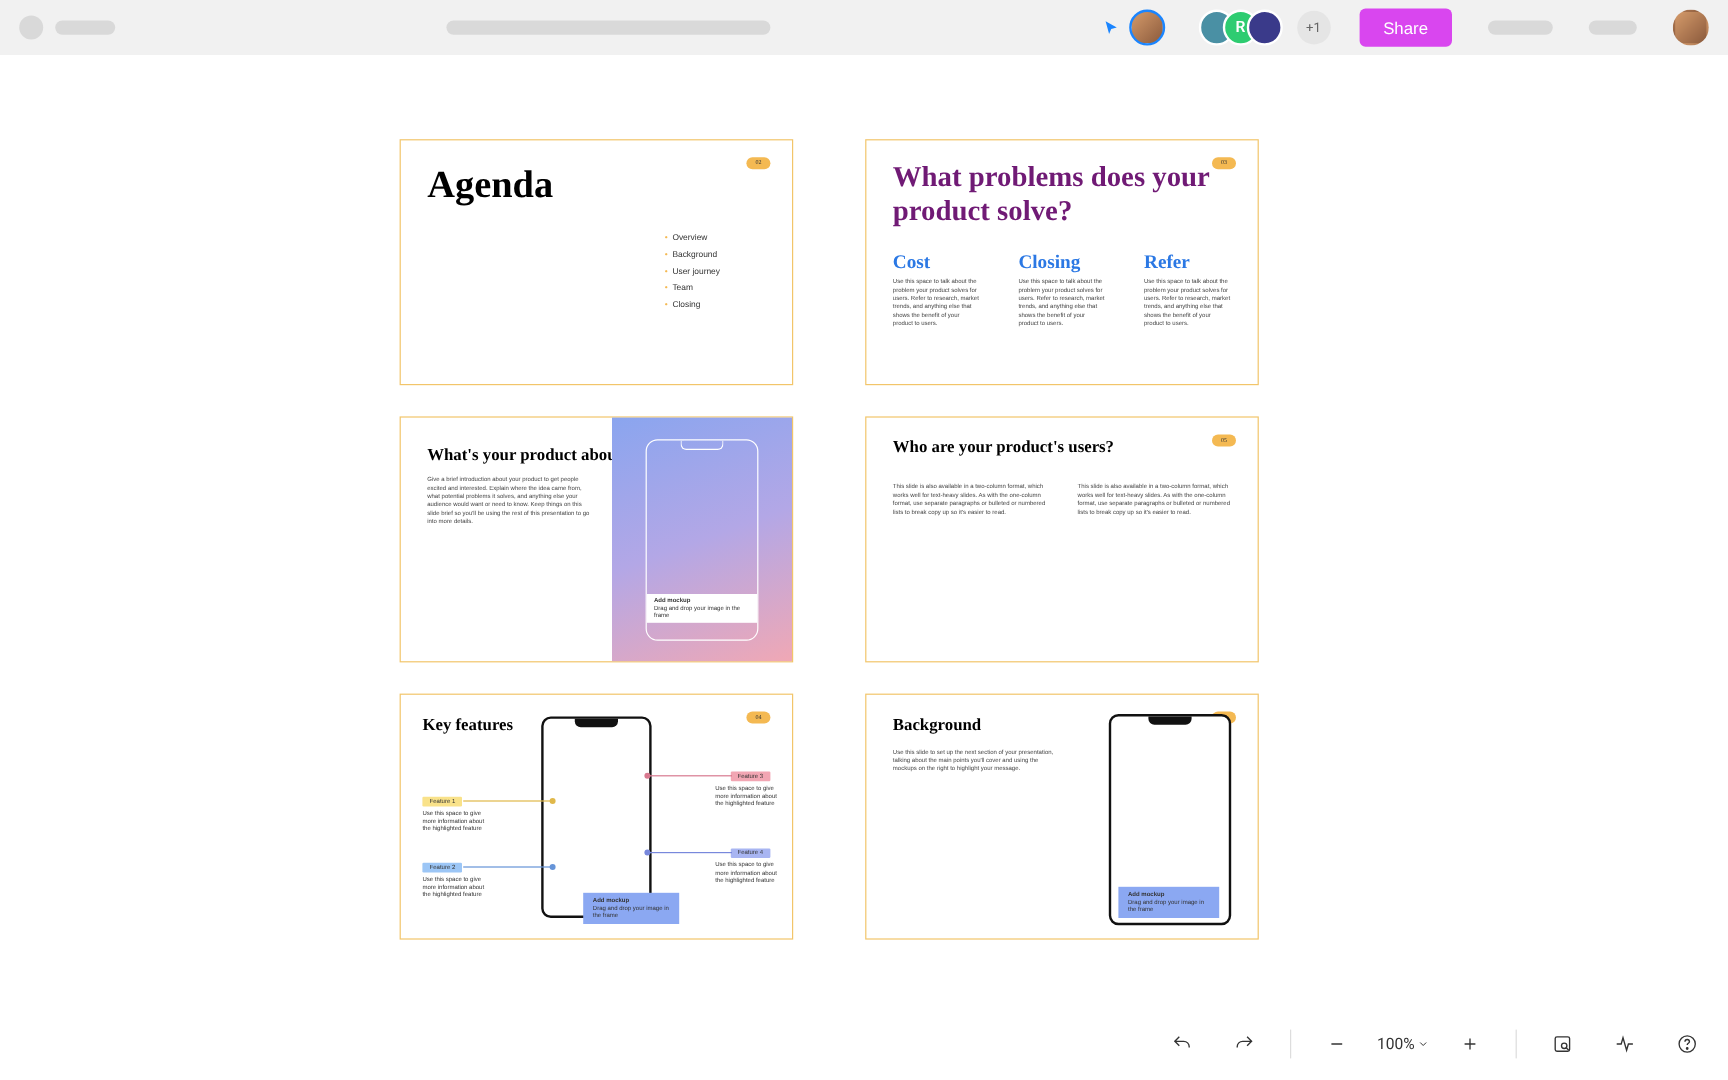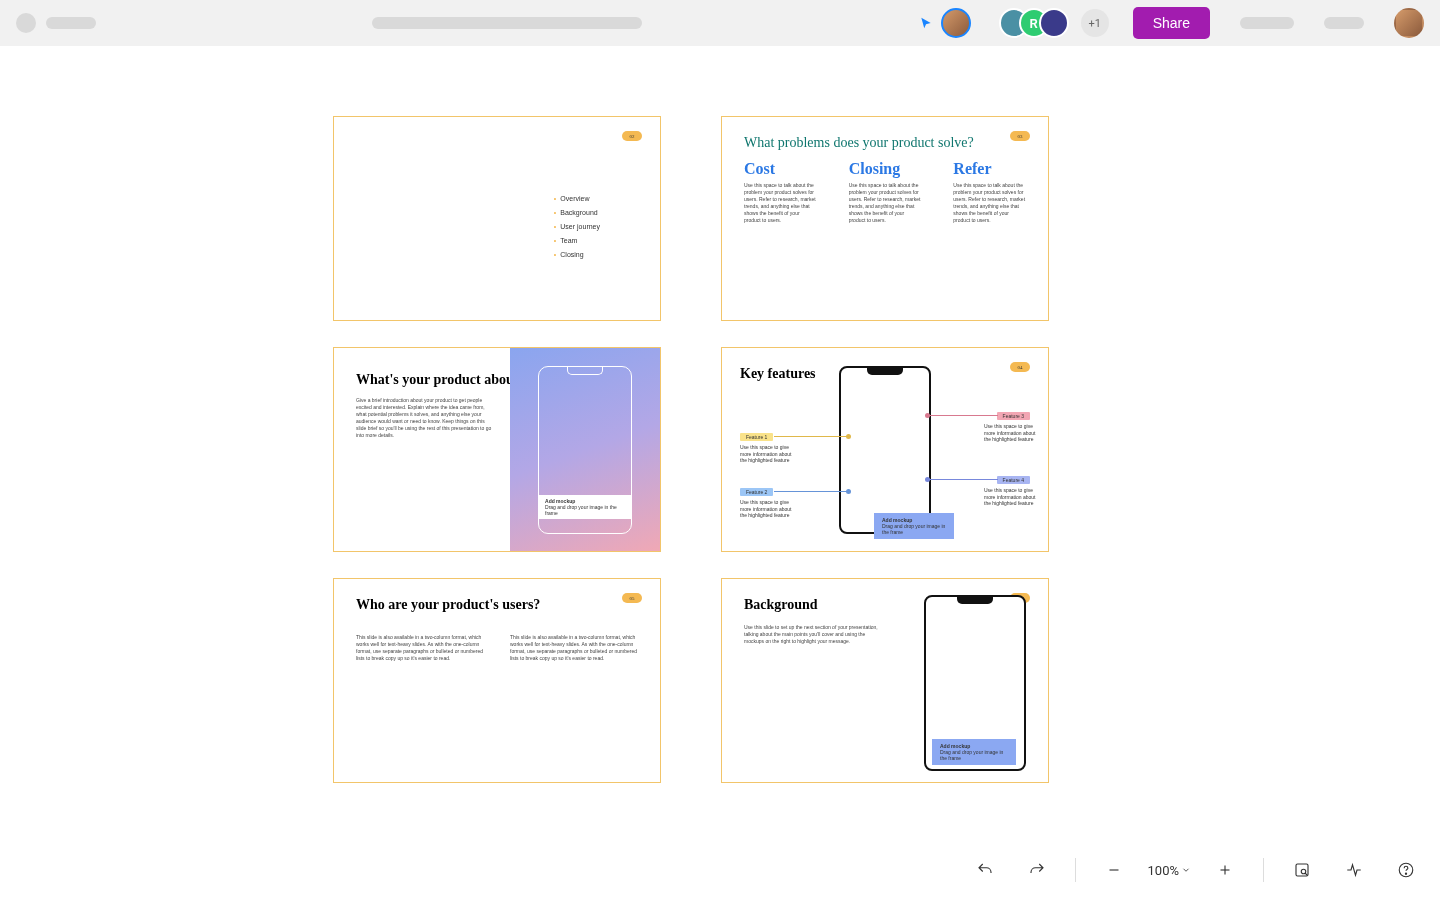--- a/index.html
+++ b/index.html
@@ -11,21 +11,21 @@
 .skel { background: #d9d9d9; border-radius: 6px; }
 .skel-circle { border-radius: 50%; }
 .header-center { flex: 1; display: flex; justify-content: center; }
 .header-right { display: flex; align-items: center; gap: 8px; }
 .cursor-blue { width: 14px; height: 14px; }
 .avatar { width: 30px; height: 30px; border-radius: 50%; border: 2px solid transparent; display: flex; align-items: center; justify-content: center; font-size: 13px; font-weight: 600; color: #fff; }
 .avatar-stack { display: flex; align-items: center; }
 .avatar-stack .avatar { margin-left: -10px; }
 .avatar-stack .avatar:first-child { margin-left: 0; }
 .avatar-plus { width: 28px; height: 28px; border-radius: 50%; background: #e5e5e5; color: #666; font-size: 11px; display: flex; align-items: center; justify-content: center; margin-left: 4px; }
-.btn-share { background: #a21caf; color: #fff; border: none; padding: 8px 20px; border-radius: 5px; font-size: 14px; font-weight: 500; cursor: pointer; }
+.btn-share { background: #d946ef; color: #fff; border: none; padding: 8px 20px; border-radius: 5px; font-size: 14px; font-weight: 500; cursor: pointer; }
 
 
 .top-toolbar { position: absolute; top: 62px; right: 18px; display: flex; gap: 8px; }
 .tool-btn { width: 36px; height: 36px; border-radius: 5px; display: flex; flex-direction: column; align-items: center; justify-content: center; cursor: pointer; background: transparent; position: relative; }
 .tool-btn.active { background: #eaeaea; }
 .tool-btn svg { width: 20px; height: 20px; }
 .beta-label { font-size: 6px; color: #666; position: absolute; bottom: 1px; }
 .red-dot { width: 6px; height: 6px; background: #ff3b30; border-radius: 50%; position: absolute; top: 4px; right: 5px; }
 
 
@@ -33,26 +33,26 @@
 .left-tool { width: 32px; height: 32px; display: flex; align-items: center; justify-content: center; cursor: pointer; border-radius: 4px; }
 .left-tool svg { width: 18px; height: 18px; stroke: #333; fill: none; stroke-width: 1.5; }
 .left-tool.selected svg { stroke: #1a85ff; fill: none; }
 
 
 .canvas { position: absolute; left: 0; right: 0; top: 46px; bottom: 0; background: #fff; }
 .slide-grid { position: absolute; left: 333px; top: 70px; display: grid; grid-template-columns: 328px 328px; gap: 26px 60px; }
 .slide { width: 328px; height: 205px; border: 1px solid #f2c56a; background: #fff; padding: 18px 22px; position: relative; font-family: Georgia, serif; }
 .slide-badge { position: absolute; top: 14px; right: 18px; width: 20px; height: 10px; border-radius: 5px; background: #f4b952; font-size: 5px; display: flex; align-items: center; justify-content: center; color: #333; }
 .slide h1 { font-size: 32px; font-weight: 600; color: #000; }
-.slide h2 { font-size: 14px; font-weight: 400; color: #0f766e; line-height: 1.15; }
+.slide h2 { font-size: 24px; font-weight: 700; color: #701a75; line-height: 1.15; }
 .slide h3 { font-size: 14px; font-weight: 600; color: #000; line-height: 1.2; }
 .agenda-list { position: absolute; right: 60px; top: 78px; font-size: 7px; list-style: none; }
 .agenda-list li { margin-bottom: 7px; color: #333; font-family: -apple-system, sans-serif; }
 .agenda-list li::before { content: "•"; color: #f4b952; margin-right: 4px; }
-.problems-cols { display: flex; gap: 32px; margin-top: 9px; }
+.problems-cols { display: flex; gap: 32px; margin-top: 20px; }
 .problems-cols > div { flex: 1; }
 .prob-head { font-family: Georgia, serif; font-size: 16px; font-weight: 600; color: #2b78e4; margin-bottom: 4px; }
 .prob-text { font-size: 5px; color: #444; line-height: 1.4; font-family: -apple-system, sans-serif; }
 .half-right-gradient { position: absolute; right: 0; top: 0; bottom: 0; width: 46%; background: linear-gradient(160deg, #8aa5ef 0%, #b3a7e6 50%, #f0a8b5 100%); display: flex; align-items: center; justify-content: center; }
 .phone-outline { width: 94px; height: 168px; border: 1.5px solid #fff; border-radius: 10px; position: relative; display: flex; align-items: flex-end; justify-content: center; }
 .phone-outline::before { content: ""; position: absolute; top: 0; left: 50%; transform: translateX(-50%); width: 34px; height: 7px; background: transparent; border-bottom: 1.5px solid #fff; border-left: 1.5px solid #fff; border-right: 1.5px solid #fff; border-radius: 0 0 5px 5px; }
 .mockup-label { background: #fff; font-size: 5px; padding: 3px 6px; color: #333; position: relative; bottom: 14px; font-family: -apple-system, sans-serif; }
 .mockup-label b { display: block; font-weight: 700; }
 .about-text { font-size: 5px; color: #444; line-height: 1.4; margin-top: 8px; width: 48%; font-family: -apple-system, sans-serif; }
 .phone-dark { width: 92px; height: 168px; border: 2px solid #111; border-radius: 8px; position: absolute; left: 50%; top: 18px; transform: translateX(-50%); background: #fff; }
@@ -241,20 +241,21 @@
         <circle cx="18" cy="12" r="1.5" fill="#333"></circle>
       </svg>
     </div>
 </div>
 
 <div class="canvas">
   <div class="slide-grid">
 
     <div class="slide">
       <div class="slide-badge">02</div>
+      <h1>Agenda</h1>
       <ul class="agenda-list">
         <li>Overview</li>
         <li>Background</li>
         <li>User journey</li>
         <li>Team</li>
         <li>Closing</li>
       </ul>
     </div>
 
     <div class="slide">
@@ -284,20 +285,29 @@
       <div class="half-right-gradient">
         <div class="phone-outline">
           <div class="mockup-label">
             <b>Add mockup</b>
             <span>Drag and drop your image in the frame</span>
           </div>
         </div>
       </div>
     </div>
 
+    <div class="slide">
+      <div class="slide-badge">05</div>
+      <h3>Who are your product's users?</h3>
+      <div class="two-col">
+        <p>This slide is also available in a two-column format, which works well for text-heavy slides. As with the one-column format, use separate paragraphs or bulleted or numbered lists to break copy up so it's easier to read.</p>
+        <p>This slide is also available in a two-column format, which works well for text-heavy slides. As with the one-column format, use separate paragraphs or bulleted or numbered lists to break copy up so it's easier to read.</p>
+      </div>
+    </div>
+
     <div class="slide" style="padding:18px 12px">
       <div class="slide-badge">04</div>
       <h3 style="position:absolute;left:18px;top:18px">Key features</h3>
       <div class="phone-dark"></div>
 
       <div class="feat-label" style="left:18px;top:85px;background:#f9e28a">Feature 1</div>
       <div class="feat-line" style="left:52px;top:88px;width:74px;border-color:#e0b84a"></div>
       <div class="feat-dot" style="left:124px;top:86px;background:#e0b84a"></div>
       <div class="feat-desc" style="left:18px;top:96px">Use this space to give more information about the highlighted feature</div>
       <div class="feat-label" style="left:18px;top:140px;background:#9cc6f6">Feature 2</div>
@@ -312,29 +322,20 @@
       <div class="feat-label" style="right:18px;top:128px;background:#a8b5f2">Feature 4</div>
       <div class="feat-line" style="right:50px;top:131px;width:70px;border-color:#7888dc"></div>
       <div class="feat-dot" style="right:118px;top:129px;background:#7888dc"></div>
       <div class="feat-desc" style="right:10px;top:139px;text-align:left">Use this space to give more information about the highlighted feature</div>
       <div class="mockup-box" style="left:152px;top:165px;width:80px">
         <b>Add mockup</b><span>Drag and drop your image in the frame</span>
       </div>
     </div>
 
     <div class="slide">
-      <div class="slide-badge">05</div>
-      <h3>Who are your product's users?</h3>
-      <div class="two-col">
-        <p>This slide is also available in a two-column format, which works well for text-heavy slides. As with the one-column format, use separate paragraphs or bulleted or numbered lists to break copy up so it's easier to read.</p>
-        <p>This slide is also available in a two-column format, which works well for text-heavy slides. As with the one-column format, use separate paragraphs or bulleted or numbered lists to break copy up so it's easier to read.</p>
-      </div>
-    </div>
-
-    <div class="slide">
       <div class="slide-badge">07</div>
       <h3>Background</h3>
       <p class="bg-text">Use this slide to set up the next section of your presentation, talking about the main points you'll cover and using the mockups on the right to highlight your message.</p>
       <div class="bg-phone"></div>
       <div class="mockup-box" style="right:32px;top:160px;width:84px">
         <b>Add mockup</b><span>Drag and drop your image in the frame</span>
       </div>
     </div>
 
   </div>

